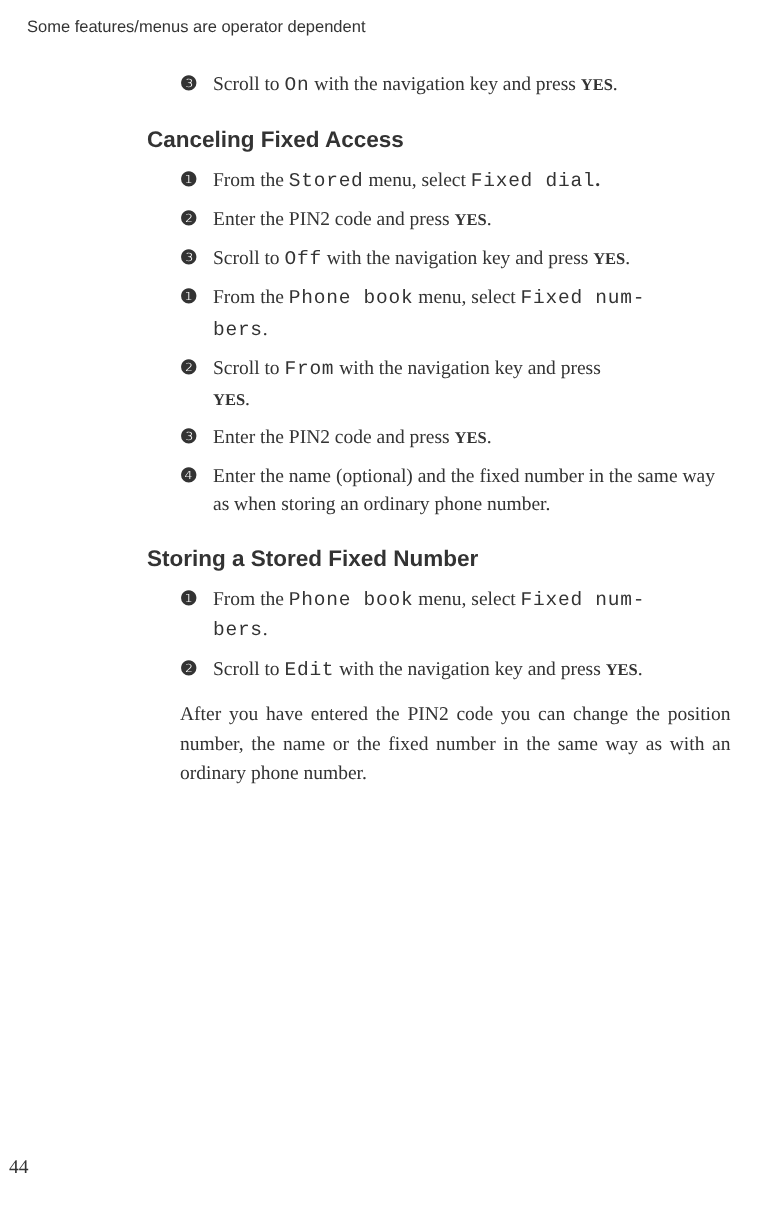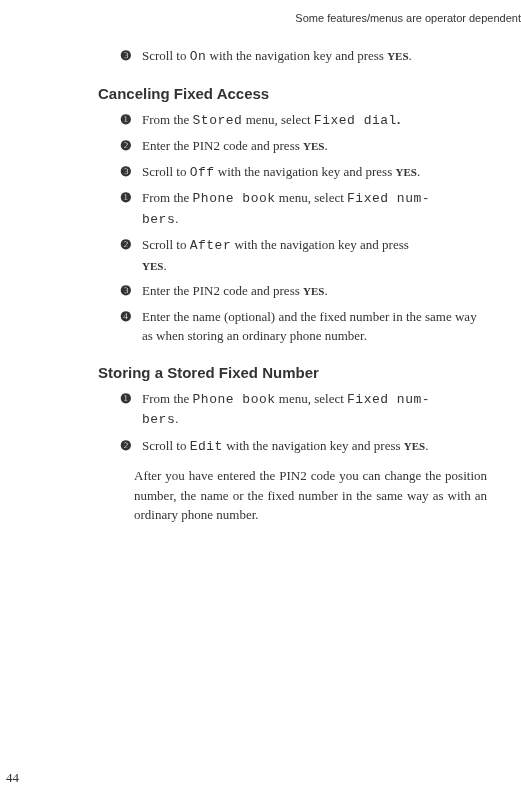--- a/index.html
+++ b/index.html
@@ -10,21 +10,20 @@
       font-family: Georgia, 'Times New Roman', serif;
       color: #333;
       background: #fff;
       position: relative;
     }
     .header {
       font-family: Arial, Helvetica, sans-serif;
       font-size: 11px;
       padding: 12px 0 0 18px;
       color: #333;
-      text-align: right;
     }
     .content {
       padding: 22px 34px 0 120px;
     }
     .numbered-item {
       display: flex;
       margin-bottom: 6px;
       line-height: 1.5;
     }
     .circle-num {
@@ -52,21 +51,21 @@
     }
     .yes {
       font-weight: bold;
       font-size: 11px;
     }
     .body-para {
       font-size: 13px;
       line-height: 1.5;
       margin-top: 10px;
       text-align: justify;
-      margin-left: 14px;
+      margin-left: 0;
     }
     .page-num {
       position: absolute;
       bottom: 18px;
       left: 6px;
       font-size: 13px;
     }
   </style>
 </head>
 <body>
@@ -109,21 +108,21 @@
   <div class="numbered-item">
     <span class="circle-num">❶</span>
     <span class="item-text">
       <span>From the </span><span class="lcd">Phone book</span><span> menu, select </span><span class="lcd">Fixed num-</span><br><span class="lcd">bers</span><span>.</span>
     </span>
   </div>
 
   <div class="numbered-item">
     <span class="circle-num">❷</span>
     <span class="item-text">
-      <span>Scroll to </span><span class="lcd">After</span><span> with the navigation key and press </span><br><span class="yes">YES</span><span>.</span>
+      <span>Scroll to </span><span class="lcd">From</span><span> with the navigation key and press </span><br><span class="yes">YES</span><span>.</span>
     </span>
   </div>
 
   <div class="numbered-item">
     <span class="circle-num">❸</span>
     <span class="item-text">
       <span>Enter the PIN2 code and press </span><span class="yes">YES</span><span>.</span>
     </span>
   </div>
 

